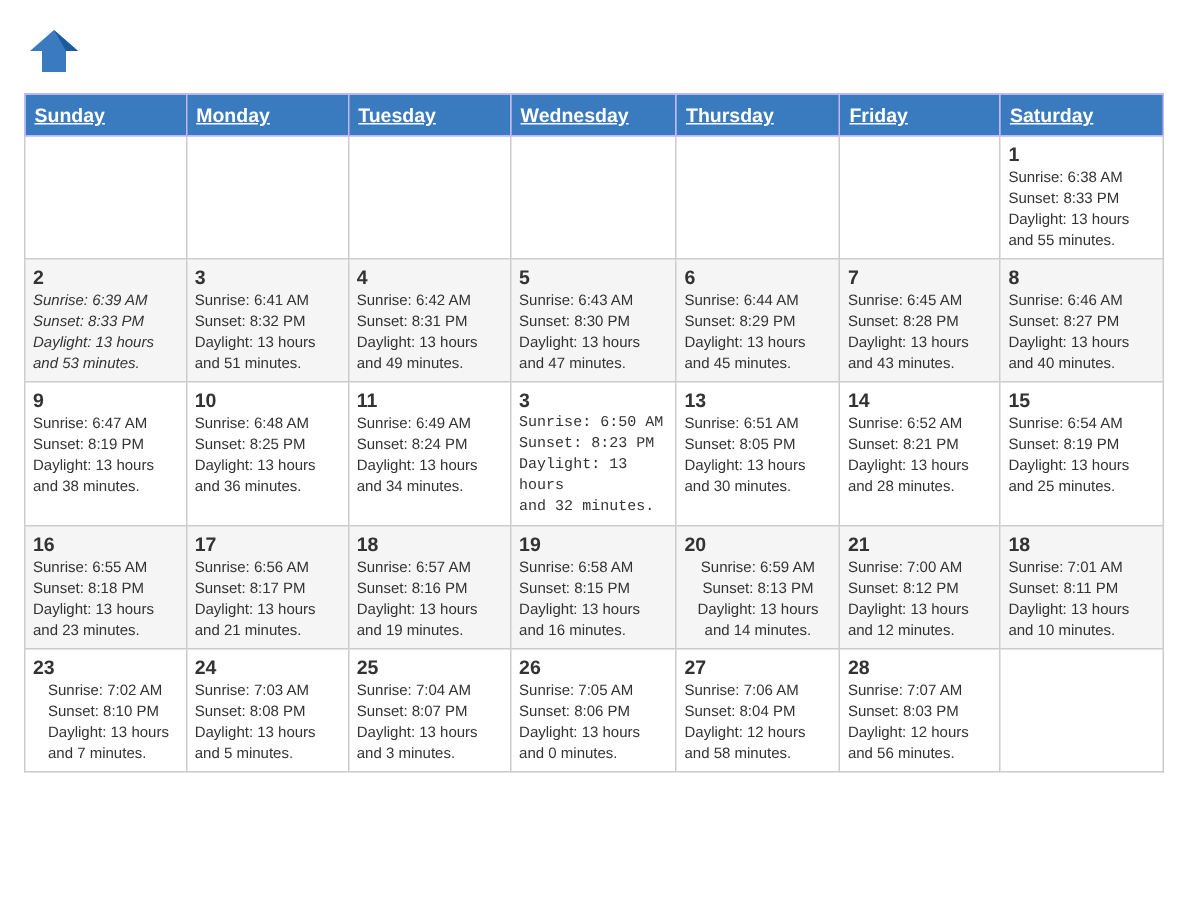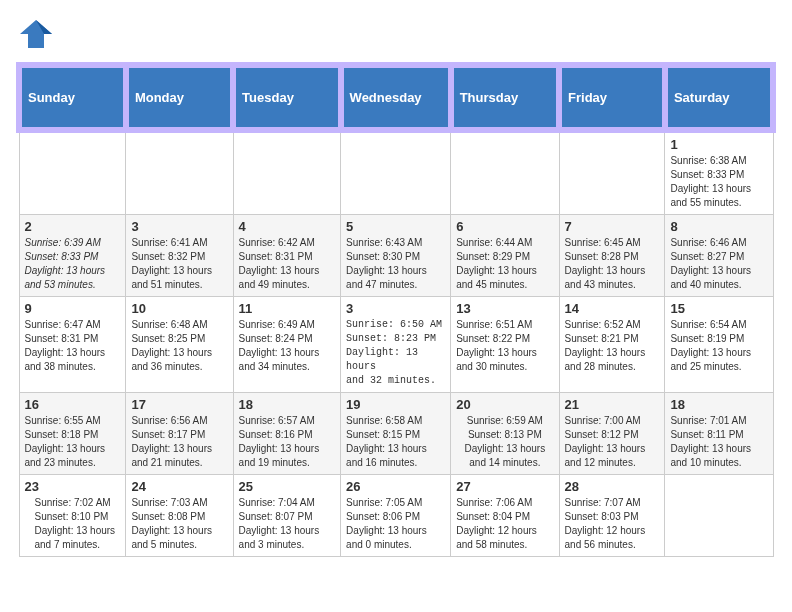--- a/index.html
+++ b/index.html
@@ -54,23 +54,24 @@
     }
     .calendar {
       width: 100%;
       border-collapse: collapse;
     }
     .calendar th {
       background: #3a7abf;
       color: #fff;
       font-size: 13px;
       font-weight: bold;
-      padding: 22px 6px;
+      padding: 6px 6px;
       text-align: left;
-      border: 6px solid #c4b5fd;
+      border: 1px solid #c4b5fd;
+      text-decoration: underline;
     }
     .calendar td {
       vertical-align: top;
       border: 1px solid #ccc;
       padding: 4px 5px;
       width: 113px;
       min-height: 80px;
       font-size: 10px;
       color: #333;
       background: #fff;
@@ -190,21 +191,21 @@
           <div class="day-info" style="white-space: pre-line;">Sunrise: 6:46 AM
 Sunset: 8:27 PM
 Daylight: 13 hours
 and 40 minutes.</div>
         </td>
       </tr>
       <tr>
         <td>
           <span class="day-num">9</span>
           <div class="day-info" style="white-space: pre-line;">Sunrise: 6:47 AM
-Sunset: 8:31 PM
+Sunset: 8:19 PM
 Daylight: 13 hours
 and 38 minutes.</div>
         </td>
         <td>
           <span class="day-num">10</span>
           <div class="day-info" style="white-space: pre-line;">Sunrise: 6:48 AM
 Sunset: 8:25 PM
 Daylight: 13 hours
 and 36 minutes.</div>
         </td>
@@ -218,21 +219,21 @@
         <td>
           <span class="day-num">3</span>
           <div class="day-info" style="white-space: pre-line; font-family: Liberation Mono, monospace;">Sunrise: 6:50 AM
 Sunset: 8:23 PM
 Daylight: 13 hours
 and 32 minutes.</div>
         </td>
         <td>
           <span class="day-num">13</span>
           <div class="day-info" style="white-space: pre-line;">Sunrise: 6:51 AM
-Sunset: 8:22 PM
+Sunset: 8:05 PM
 Daylight: 13 hours
 and 30 minutes.</div>
         </td>
         <td>
           <span class="day-num">14</span>
           <div class="day-info" style="white-space: pre-line;">Sunrise: 6:52 AM
 Sunset: 8:21 PM
 Daylight: 13 hours
 and 28 minutes.</div>
         </td>

